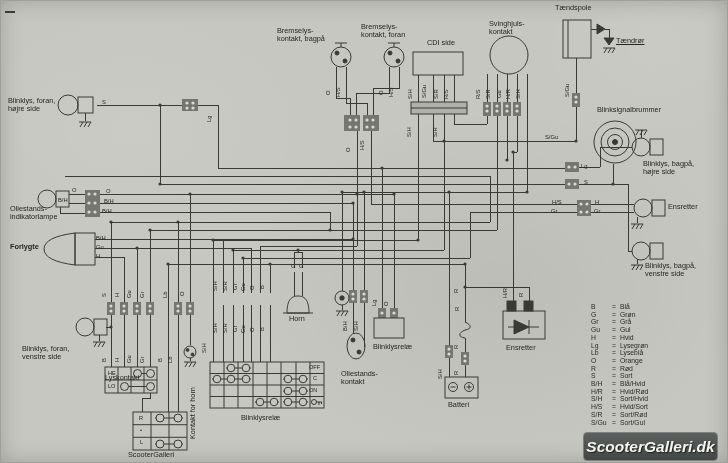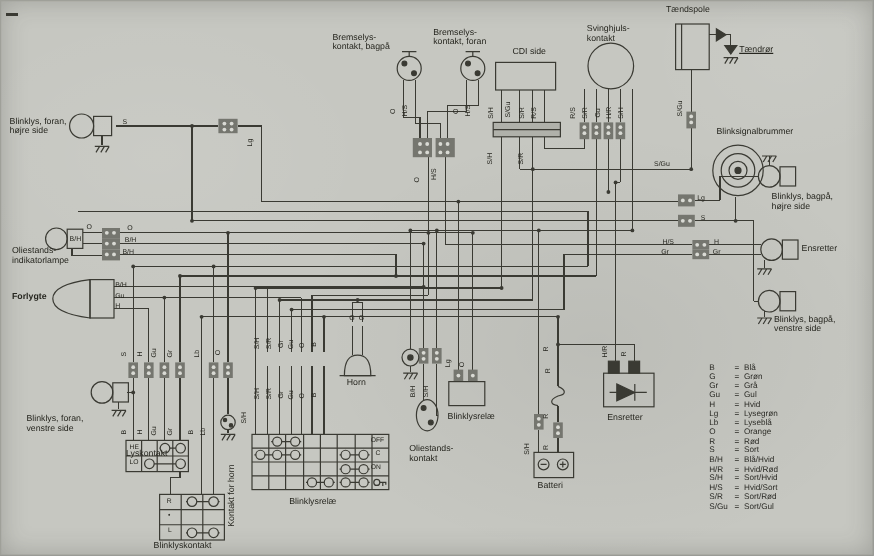--- a/index.html
+++ b/index.html
@@ -374,21 +374,21 @@
 højre side</div>
       <div class="lbl c" style="left: 668px; top: 203px;">Ensretter</div>
       <div class="lbl c" style="left: 645px; top: 262px;">Blinklys, bagpå,
 venstre side</div>
       <div class="lbl c" style="left: 10px; top: 205px;">Oliestands-
 indikatorlampe</div>
       <div class="lbl c" style="left: 10px; top: 243px; font-weight: bold;">Forlygte</div>
       <div class="lbl c" style="left: 22px; top: 345px;">Blinklys, foran,
 venstre side</div>
       <div class="lbl c" style="left: 105px; top: 374px;">Lyskontakt</div>
-      <div class="lbl c" style="left: 128px; top: 451px;">Blinklyskontakt</div>
+      <div class="lbl c" style="left: 128px; top: 451px;">ScooterGalleri</div>
       <div class="lbl c rot" style="left: 197px; top: 431px;">Kontakt for horn</div>
       <div class="lbl c" style="left: 241px; top: 414px;">Blinklysrelæ</div>
       <div class="lbl c" style="left: 289px; top: 315px;">Horn</div>
       <div class="lbl c" style="left: 373px; top: 343px;">Blinklysrelæ</div>
       <div class="lbl c" style="left: 341px; top: 370px;">Oliestands-
 kontakt</div>
       <div class="lbl c" style="left: 448px; top: 401px;">Batteri</div>
       <div class="lbl c" style="left: 506px; top: 344px;">Ensretter</div>
       <div class="lbl w" style="left: 102px; top: 99px;">S</div>
       <div class="lbl w rot" style="left: 212px; top: 116px;">Lg</div>
@@ -551,14 +551,17 @@
           <span class="leg-name">Sort/Rød</span>
         </div>
         <div class="leg-row">
           <span class="leg-code">S/Gu</span>
           <span class="leg-eq">=</span>
           <span class="leg-name">Sort/Gul</span>
         </div>
       </div>
 </div>
 
-
+<div class="watermark">
+  <span>ScooterGalleri.dk</span>
 </div>
 
+</div>
+
 </body></html>

